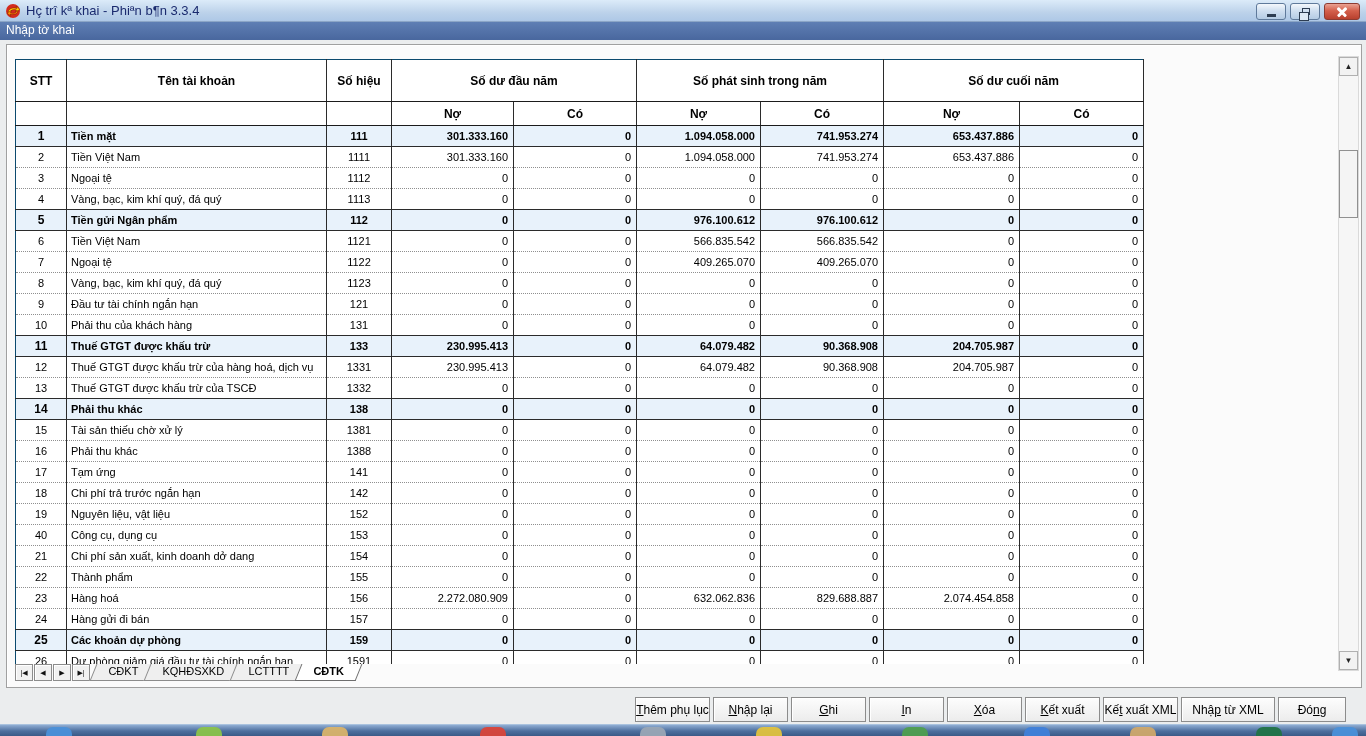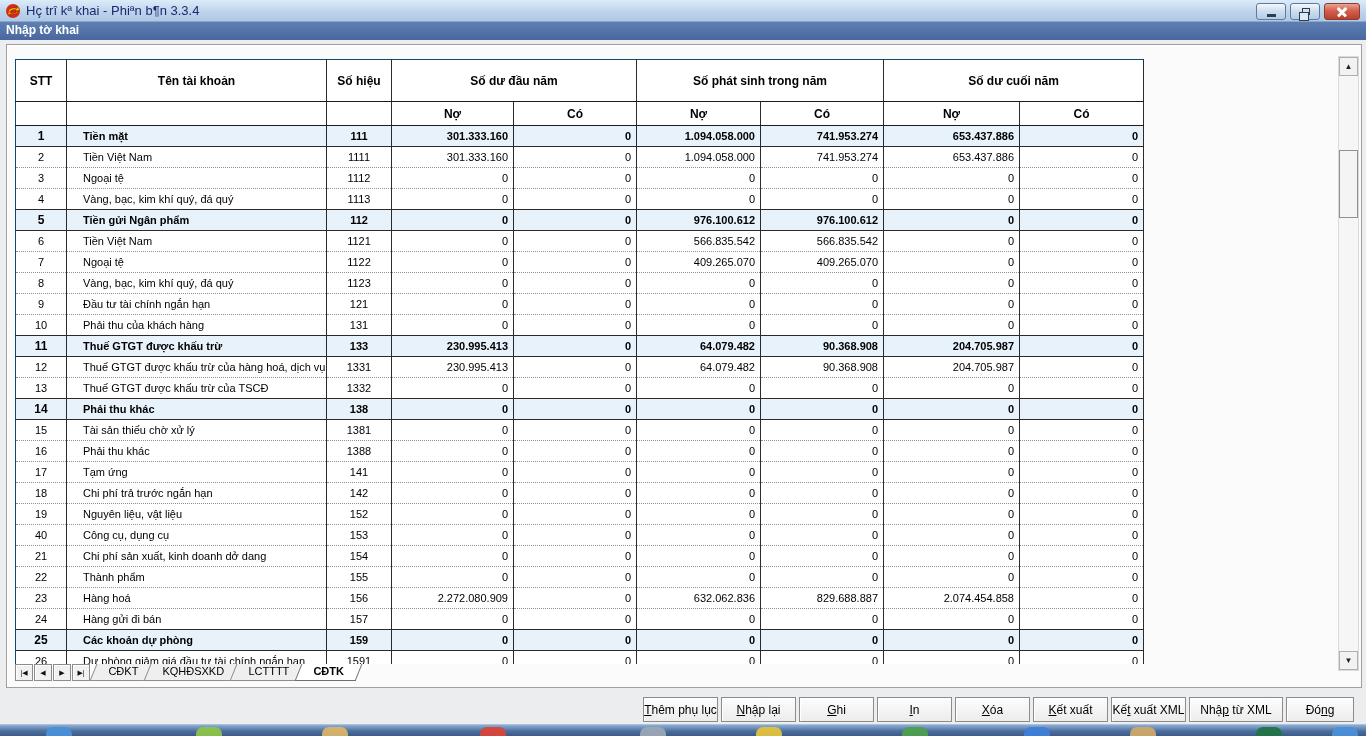--- a/index.html
+++ b/index.html
@@ -34,41 +34,41 @@
   .glyph-close { position:relative; width:11px; height:11px; }
   .glyph-close::before,.glyph-close::after {
     content:""; position:absolute; left:50%; top:50%; width:12px; height:2.5px; background:#fff; border-radius:1px;
   }
   .glyph-close::before { transform:translate(-50%,-50%) rotate(45deg); }
   .glyph-close::after { transform:translate(-50%,-50%) rotate(-45deg); }
   
   .subheader {
     position:absolute; left:0; top:22px; width:100%; height:18px;
     background:linear-gradient(#5f7fb4,#49679e);
-    color:#fff; font-size:12px; font-weight:bold; line-height:17px; padding-left:6px;
+    color:#fff; font-size:12px; font-weight:normal; line-height:17px; padding-left:6px;
   }
   
   .client { position:absolute; left:0; top:40px; width:100%; height:696px; background:#ebedee; }
   .grid-panel {
     position:absolute; left:6px; top:4px; width:1356px; height:644px;
     background:#fbfbfb; border:1px solid #a0a0a0; box-shadow:inset 1px 1px 0 #fff;
   }
   .table-viewport { position:absolute; left:8px; top:14px; width:1130px; height:605px; overflow:hidden; }
   table.acct { border-collapse:collapse; table-layout:fixed; width:1128px; background:#fff; border:1px solid #0c4a6e; }
   table.acct th, table.acct td {
     border-right:1px solid #2b2b2b; overflow:hidden; white-space:nowrap;
   }
   table.acct thead th { border-bottom:1px solid #1b1b1b; font-size:12px; font-weight:bold; color:#000; background:#fff; text-align:center; vertical-align:middle; }
   tr.hdr1 { height:42px; }
   tr.hdr2 { height:24px; }
   tbody tr { height:21px; border-bottom:1px dotted #8f8f8f; }
   tbody tr.group-row { background:#e8f2fb; font-weight:bold; border-top:1px solid #2b2b2b; border-bottom:1px solid #2b2b2b; }
   td.c-stt { text-align:center; font-size:11px; }
   tbody tr.group-row td.c-stt { font-size:12px; }
-  td.c-name { text-align:left; padding:0 16px; font-size:11px; }
+  td.c-name { text-align:left; padding:0 4px; font-size:11px; }
   td.c-code { text-align:center; font-size:11px; }
   td.c-num { text-align:right; padding:0 5px; font-size:11px; }
   
   .sheet-bar { position:absolute; left:8px; top:619px; height:19px; display:flex; align-items:flex-start; }
   .nav-btn {
     width:18px; height:17px; margin-right:1px; font-size:7px; line-height:15px; text-align:center;
     background:#f1f1f1; border:1px solid #8c8c8c; box-shadow:inset 1px 1px 0 #fff; color:#111; cursor:default;
   }
   .tabs { display:flex; margin-left:8px; }
   .sheet-tab {
@@ -81,21 +81,21 @@
   
   .vscroll { position:absolute; right:2px; top:11px; width:21px; height:615px; background:#f6f6f6; border:1px solid #dadada; }
   .vscroll .sbtn {
     position:absolute; left:0; width:19px; height:19px; background:#f2f2f2; border:1px solid #b0b0b0;
     font-size:8px; text-align:center; line-height:17px; color:#222; cursor:default;
   }
   .vscroll .sbtn.up { top:0; }
   .vscroll .sbtn.down { bottom:0; }
   .vscroll .thumb { position:absolute; left:0; top:93px; width:19px; height:68px; background:#f4f4f4; border:1px solid #909090; cursor:default; }
   
-  .button-row { position:absolute; left:0; top:657px; width:100%; height:26px; display:flex; justify-content:flex-end; gap:3px; padding-right:12px; }
+  .button-row { position:absolute; left:0; top:657px; width:100%; height:26px; display:flex; justify-content:flex-end; gap:3px; padding-right:20px; }
   .cmd-btn {
     flex:none; width:75px; height:25px; font-family:"Liberation Sans",sans-serif; font-size:12px; color:#000;
     background:linear-gradient(#fdfdfd,#ececec); border:1px solid #8c8c8c; box-shadow:inset 1px 1px 0 #fff;
     cursor:default;
   }
   .cmd-btn .u { text-decoration:underline; }
   .cmd-btn.wide { width:94px; }
   .cmd-btn.last { width:68px; }
   
   .taskbar {

